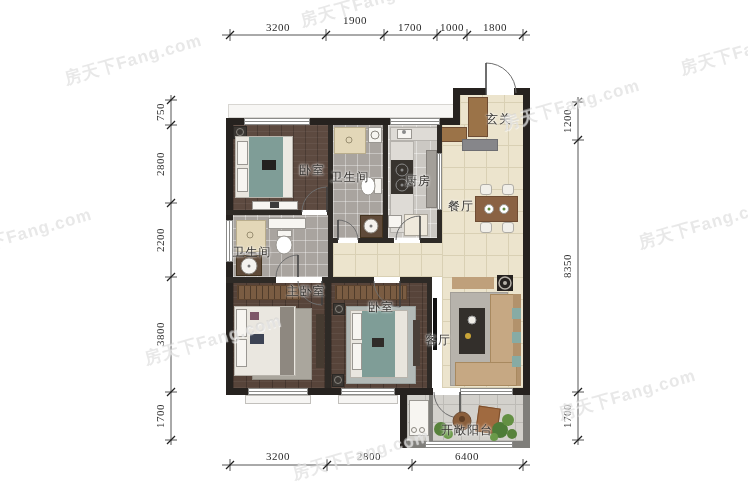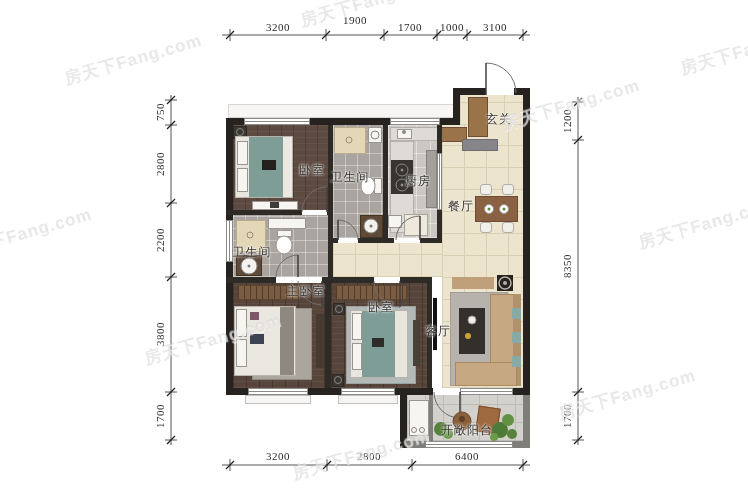--- a/index.html
+++ b/index.html
@@ -295,28 +295,28 @@
   </svg>
 
   <div class="room-label" style="left:312px;top:170px">卧室</div>
   <div class="room-label" style="left:350px;top:177px">卫生间</div>
   <div class="room-label" style="left:418px;top:181px">厨房</div>
   <div class="room-label" style="left:499px;top:119px">玄关</div>
   <div class="room-label" style="left:461px;top:206px">餐厅</div>
   <div class="room-label" style="left:252px;top:252px">卫生间</div>
   <div class="room-label" style="left:306px;top:291px">主卧室</div>
   <div class="room-label" style="left:381px;top:307px">卧室</div>
-  <div class="room-label" style="left:438px;top:331px">客厅</div>
+  <div class="room-label" style="left:438px;top:340px">客厅</div>
   <div class="room-label" style="left:467px;top:430px">开敞阳台</div>
 
   <div class="dim" style="left:278px;top:27px">3200</div>
   <div class="dim" style="left:355px;top:20px">1900</div>
   <div class="dim" style="left:410px;top:27px">1700</div>
   <div class="dim" style="left:452px;top:27px">1000</div>
-  <div class="dim" style="left:495px;top:27px">3100</div>
+  <div class="dim" style="left:495px;top:27px">1800</div>
   <div class="dim" style="left:278px;top:456px">3200</div>
   <div class="dim" style="left:369px;top:456px">2800</div>
   <div class="dim" style="left:467px;top:456px">6400</div>
   <div class="dim vert" style="left:160px;top:112px">750</div>
   <div class="dim vert" style="left:160px;top:164px">2800</div>
   <div class="dim vert" style="left:160px;top:240px">2200</div>
   <div class="dim vert" style="left:160px;top:334px">3800</div>
   <div class="dim vert" style="left:160px;top:416px">1700</div>
   <div class="dim vert" style="left:567px;top:121px">1200</div>
   <div class="dim vert" style="left:567px;top:266px">8350</div>

